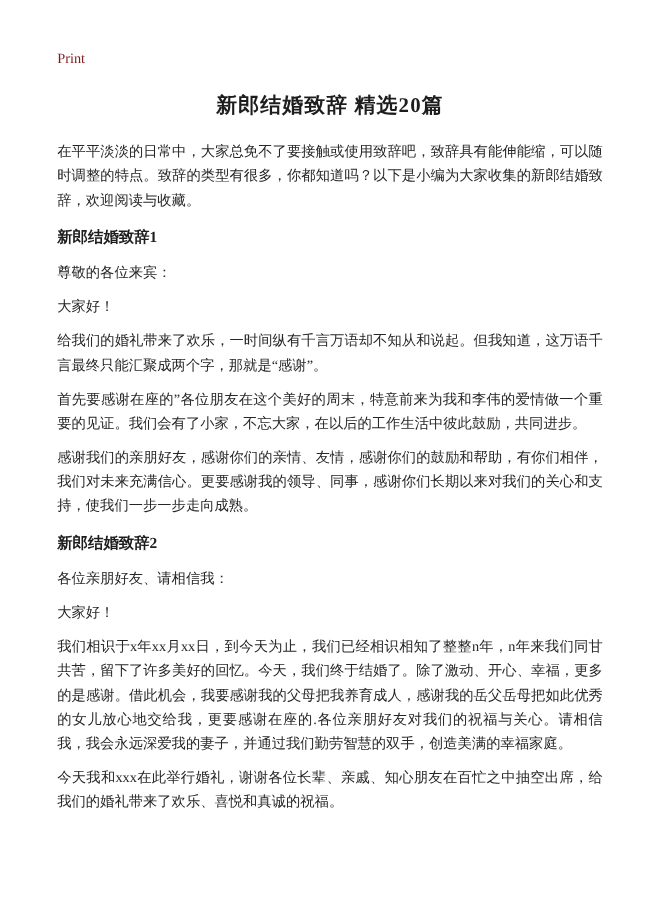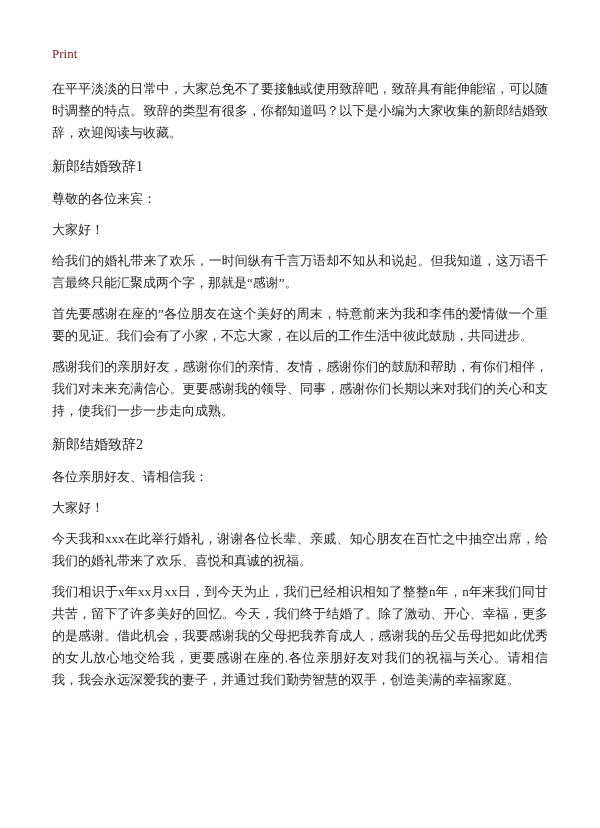--- a/index.html
+++ b/index.html
@@ -36,46 +36,47 @@
     margin-bottom: 12px;
   }
   p.body-para {
     font-size: 13px;
     line-height: 22px;
     text-align: justify;
     margin: 0 0 9px 0;
   }
   h2.section-heading {
     font-size: 14px;
-    font-weight: normal;
+    font-weight: bold;
     color: #1d1d1d;
     margin: 14px 0 12px 0;
   }
 </style>
 </head>
 <body>
 
 <div class="page">
 
   <a class="print-link" href="#">Print</a>
 
+  <h1 class="doc-title">新郎结婚致辞 精选20篇</h1>
 
 
   <p class="body-para">在平平淡淡的日常中，大家总免不了要接触或使用致辞吧，致辞具有能伸能缩，可以随时调整的特点。致辞的类型有很多，你都知道吗？以下是小编为大家收集的新郎结婚致辞，欢迎阅读与收藏。</p>
 
   <section>
     <h2 class="section-heading">新郎结婚致辞1</h2>
     <p class="body-para">尊敬的各位来宾：</p>
     <p class="body-para">大家好！</p>
     <p class="body-para">给我们的婚礼带来了欢乐，一时间纵有千言万语却不知从和说起。但我知道，这万语千言最终只能汇聚成两个字，那就是“感谢”。</p>
     <p class="body-para">首先要感谢在座的”各位朋友在这个美好的周末，特意前来为我和李伟的爱情做一个重要的见证。我们会有了小家，不忘大家，在以后的工作生活中彼此鼓励，共同进步。</p>
     <p class="body-para">感谢我们的亲朋好友，感谢你们的亲情、友情，感谢你们的鼓励和帮助，有你们相伴，我们对未来充满信心。更要感谢我的领导、同事，感谢你们长期以来对我们的关心和支持，使我们一步一步走向成熟。</p>
   </section>
 
   <section>
     <h2 class="section-heading">新郎结婚致辞2</h2>
     <p class="body-para">各位亲朋好友、请相信我：</p>
     <p class="body-para">大家好！</p>
+    <p class="body-para">我们相识于x年xx月xx日，到今天为止，我们已经相识相知了整整n年，n年来我们同甘共苦，留下了许多美好的回忆。今天，我们终于结婚了。除了激动、开心、幸福，更多的是感谢。借此机会，我要感谢我的父母把我养育成人，感谢我的岳父岳母把如此优秀的女儿放心地交给我，更要感谢在座的.各位亲朋好友对我们的祝福与关心。请相信我，我会永远深爱我的妻子，并通过我们勤劳智慧的双手，创造美满的幸福家庭。</p>
     <p class="body-para">今天我和xxx在此举行婚礼，谢谢各位长辈、亲戚、知心朋友在百忙之中抽空出席，给我们的婚礼带来了欢乐、喜悦和真诚的祝福。</p>
-    <p class="body-para">我们相识于x年xx月xx日，到今天为止，我们已经相识相知了整整n年，n年来我们同甘共苦，留下了许多美好的回忆。今天，我们终于结婚了。除了激动、开心、幸福，更多的是感谢。借此机会，我要感谢我的父母把我养育成人，感谢我的岳父岳母把如此优秀的女儿放心地交给我，更要感谢在座的.各位亲朋好友对我们的祝福与关心。请相信我，我会永远深爱我的妻子，并通过我们勤劳智慧的双手，创造美满的幸福家庭。</p>
   </section>
 
 </div>
 
 </body></html>

